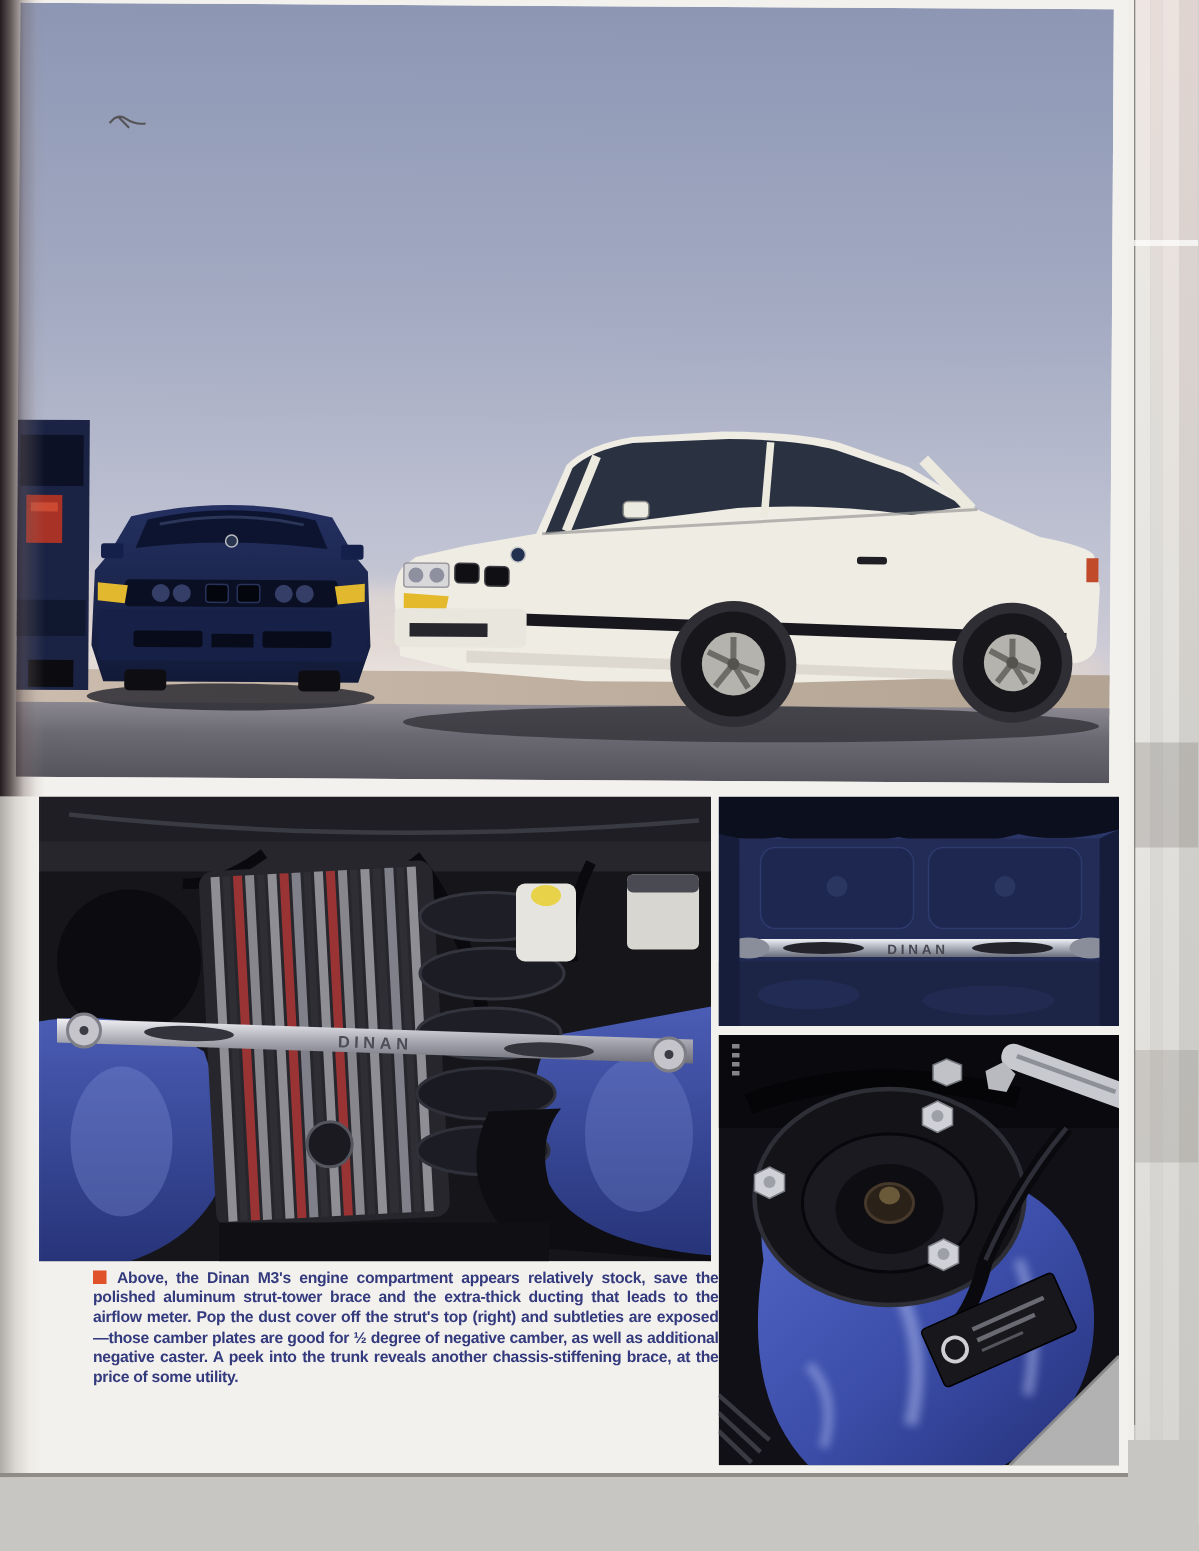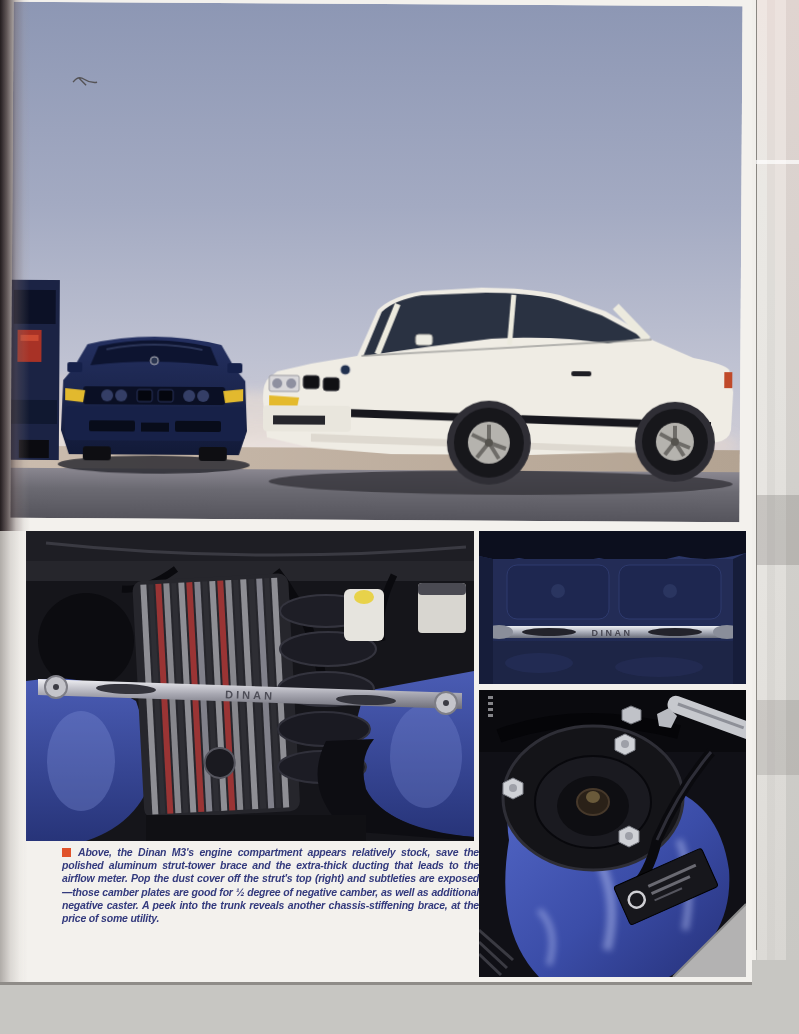--- a/index.html
+++ b/index.html
@@ -10,21 +10,21 @@
         background-color:#f3f1ed;overflow:hidden;}
   .photo{position:absolute;overflow:hidden;}
   #photo-main{left:12px;top:4px;width:729px;height:516px;transform:rotate(0.35deg);transform-origin:center;}
   #photo-engine{left:26px;top:531px;width:448px;height:310px;}
   #photo-trunk{left:479px;top:531px;width:267px;height:153px;}
   #photo-strut{left:479px;top:690px;width:267px;height:287px;}
   svg{display:block}
   
   #caption{position:absolute;left:62px;top:846px;width:417px;
            font-size:10.5px;line-height:13.2px;font-weight:bold;
-           letter-spacing:-0.2px;color:#333a7d;text-align:justify;font-style:italic;}
+           letter-spacing:-0.2px;color:#333a7d;text-align:justify;}
   #caption .bullet{display:inline-block;width:9px;height:9px;background:#e0522a;
            margin-right:7px;vertical-align:-1px;}
   
   #gutter-top{position:absolute;left:0;top:0;width:30px;height:531px;
       background:linear-gradient(90deg,rgba(24,17,20,.95) 0px,rgba(58,46,48,.78) 7px,
       rgba(115,100,100,.38) 16px,rgba(150,140,138,.12) 24px,rgba(0,0,0,0) 30px);}
   #gutter-bottom{position:absolute;left:0;top:531px;width:28px;height:454px;
       background:linear-gradient(90deg,rgba(120,114,110,.55) 0px,rgba(170,164,160,.35) 10px,
       rgba(210,206,200,.15) 20px,rgba(0,0,0,0) 28px);}
   #page-bottom-edge{position:absolute;left:0;top:982px;width:752px;height:3px;background:#8f8c88;}

